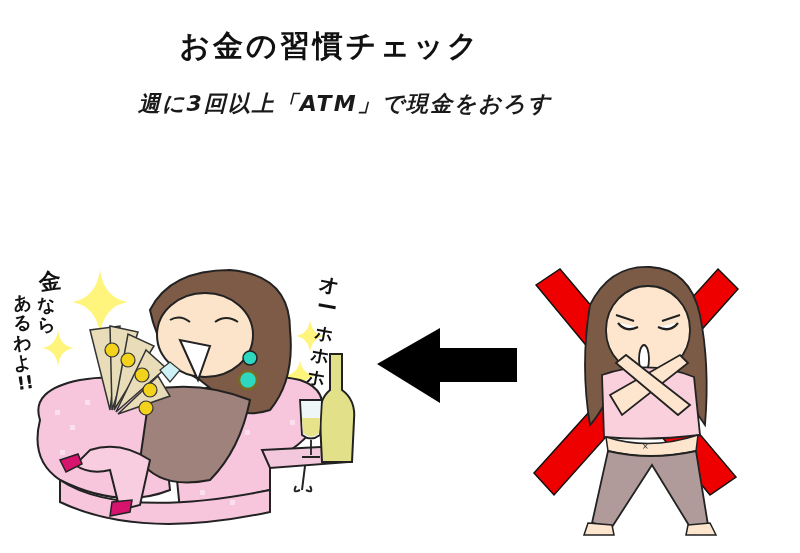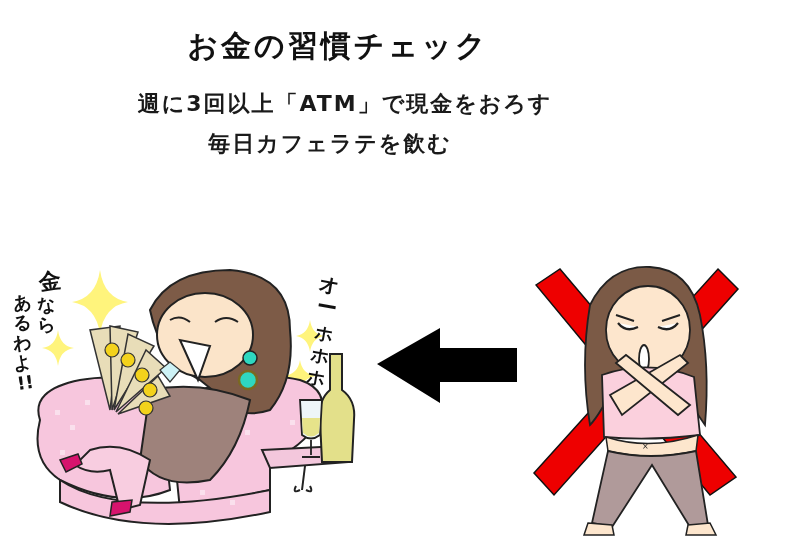--- a/index.html
+++ b/index.html
@@ -1,35 +1,34 @@
 <!DOCTYPE html>
 <html><head>
 <meta charset="utf-8">
 <style>
   html, body { margin: 0; padding: 0; background: #ffffff; }
   body { width: 800px; height: 553px; position: relative; overflow: hidden;
          font-family: "DejaVu Sans", "Liberation Sans", sans-serif; color: #111; }
-  .title { position: absolute; left: 8px; width: 660px; top: 26px; text-align: center;
+  .title { position: absolute; left: 0; width: 660px; top: 26px; text-align: center;
            font-family: "DejaVu Serif", "Liberation Serif", serif; font-weight: bold;
            font-size: 30px; letter-spacing: 3px; color: #111; }
-  .lines { position: absolute; left: 0; width: 660px; top: 84px; text-align: center; }
+  .lines { position: absolute; left: 0; width: 660px; top: 84px; text-align: center; font-style: italic; }
   .line { font-size: 22px; font-weight: bold; letter-spacing: 2px; height: 40px; line-height: 40px;
           color: #1a1a1a; }
   .line.l0 { padding-left: 30px; }
   .illus { position: absolute; }
   .sfx-text { font-family: "DejaVu Sans", sans-serif; font-weight: bold; fill: #111; }
 </style>
 </head>
 <body>
 
 <div class="title">お金の習慣チェック</div>
 
 <div class="lines">
   <div class="line l0">週に3回以上「ATM」で現金をおろす</div>
-  <div class="line">毎日カフェラテを飲む</div>
 </div>
 
 <svg class="illus" style="left:0; top:250px;" width="370" height="290" viewBox="0 0 370 290">
 
   <g fill="#fff47c">
     <path d="M100 20 Q104 48 128 52 Q104 56 100 84 Q96 56 72 52 Q96 48 100 20Z"></path>
     <path d="M58 80 Q60 96 74 98 Q60 100 58 116 Q56 100 42 98 Q56 96 58 80Z"></path>
     <path d="M310 70 Q312 84 324 86 Q312 88 310 102 Q308 88 296 86 Q308 84 310 70Z"></path>
     <path d="M300 110 Q302 124 316 126 Q302 128 300 142 Q298 128 284 126 Q298 124 300 110Z"></path>
     <path d="M324 150 Q326 160 336 162 Q326 164 324 174 Q322 164 312 162 Q322 160 324 150Z"></path>

